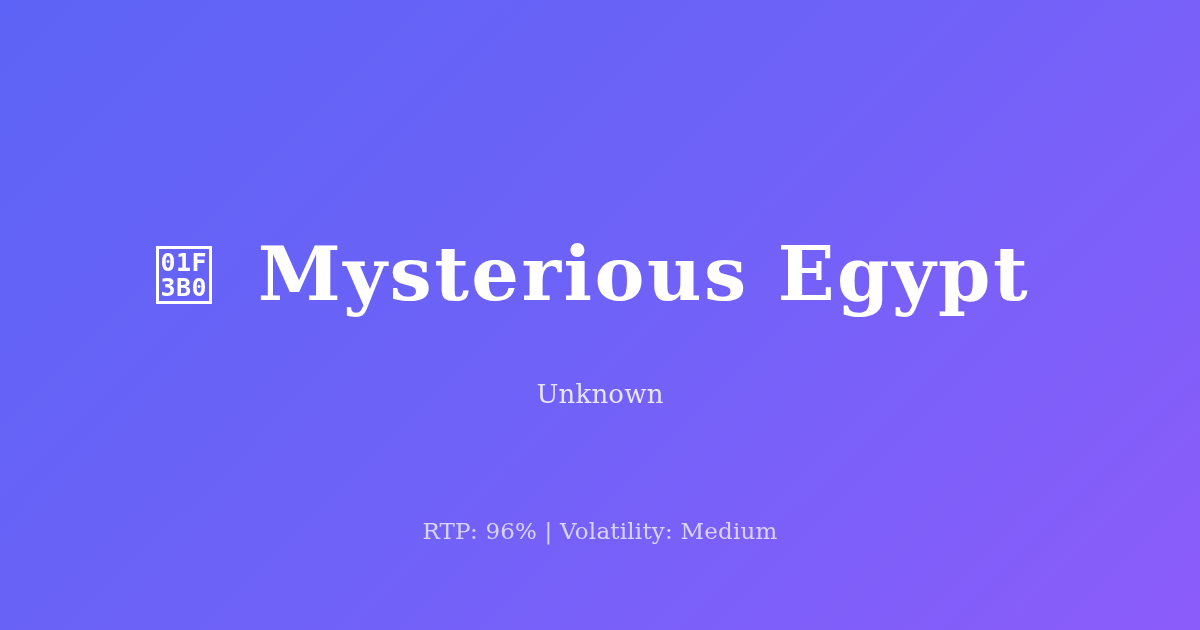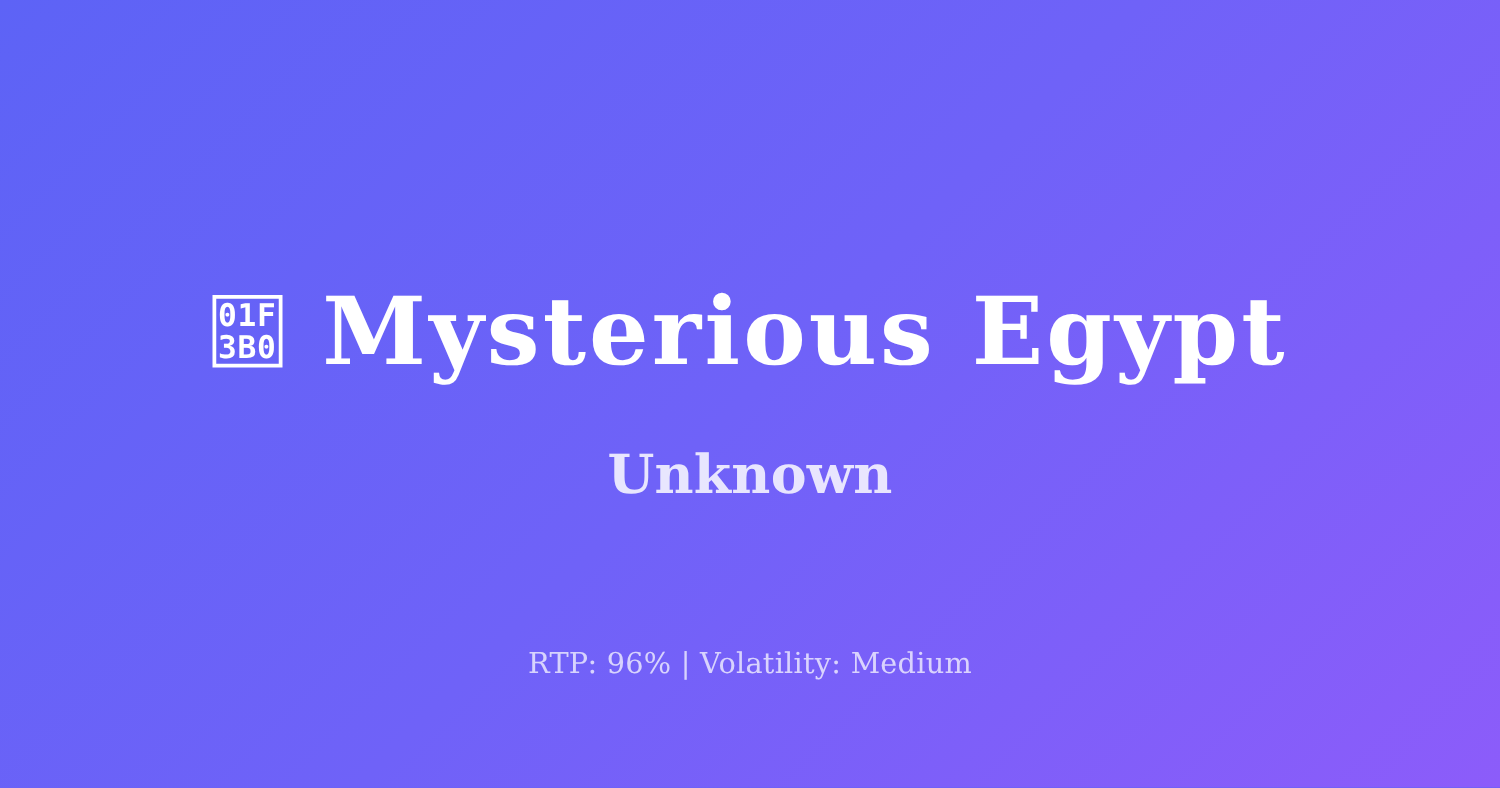--- a/index.html
+++ b/index.html
@@ -58,36 +58,36 @@
     color: #ffffff;
     flex: none;
     padding: 2px 0;
   }
 
   .tofu-glyph span {
     display: block;
   }
 
   .game-title {
-    margin: 0;
+    margin: 14px;
     font-family: "DejaVu Serif", "Liberation Serif", serif;
     font-size: 75px;
     font-weight: 700;
     line-height: 1.05;
     letter-spacing: 2.5px;
     color: #ffffff;
     white-space: nowrap;
   }
 
   .provider {
     margin: 0;
     margin-top: 52px;
     font-family: "DejaVu Serif", "Liberation Serif", serif;
-    font-size: 43px;
-    font-weight: 700;
+    font-size: 26px;
+    font-weight: 400;
     line-height: 1.1;
     color: rgba(255, 255, 255, 0.84);
     letter-spacing: 0.2px;
   }
 
   .meta-line {
     position: absolute;
     left: 0;
     right: 0;
     bottom: 72px;

